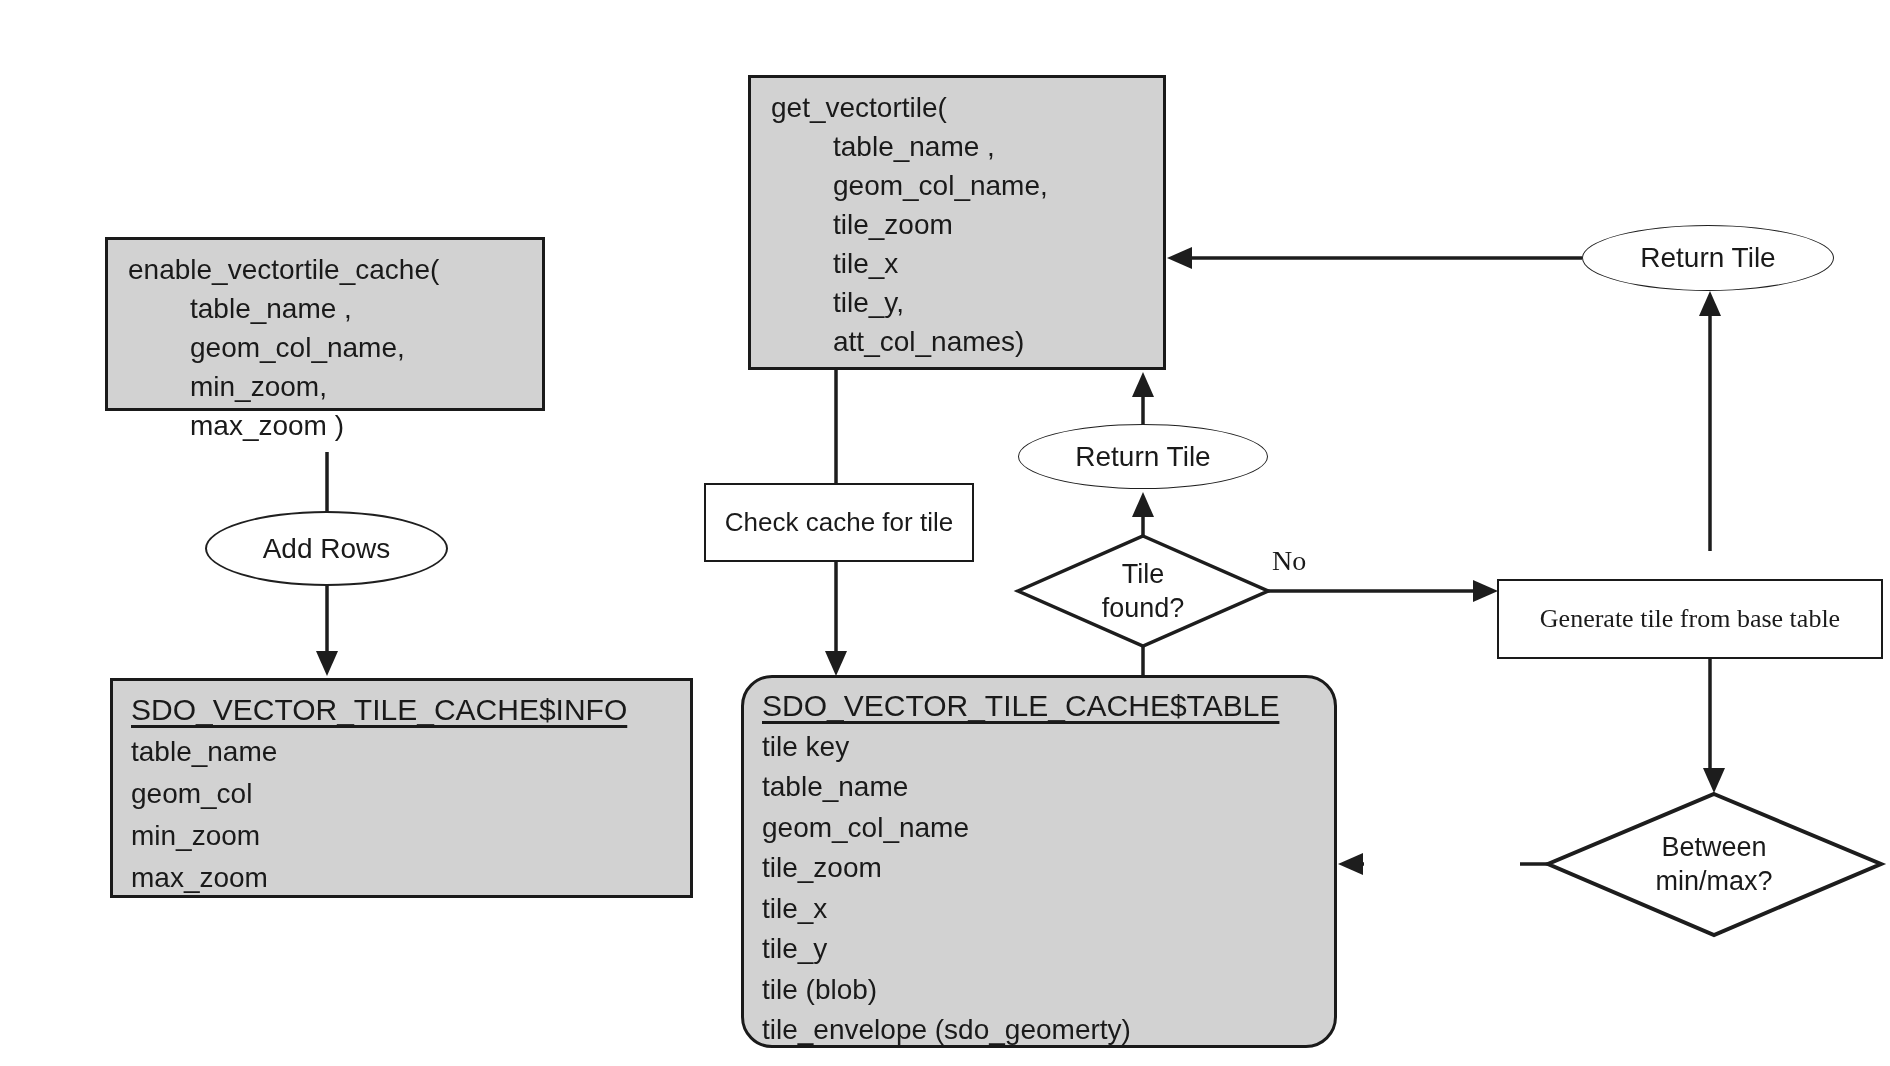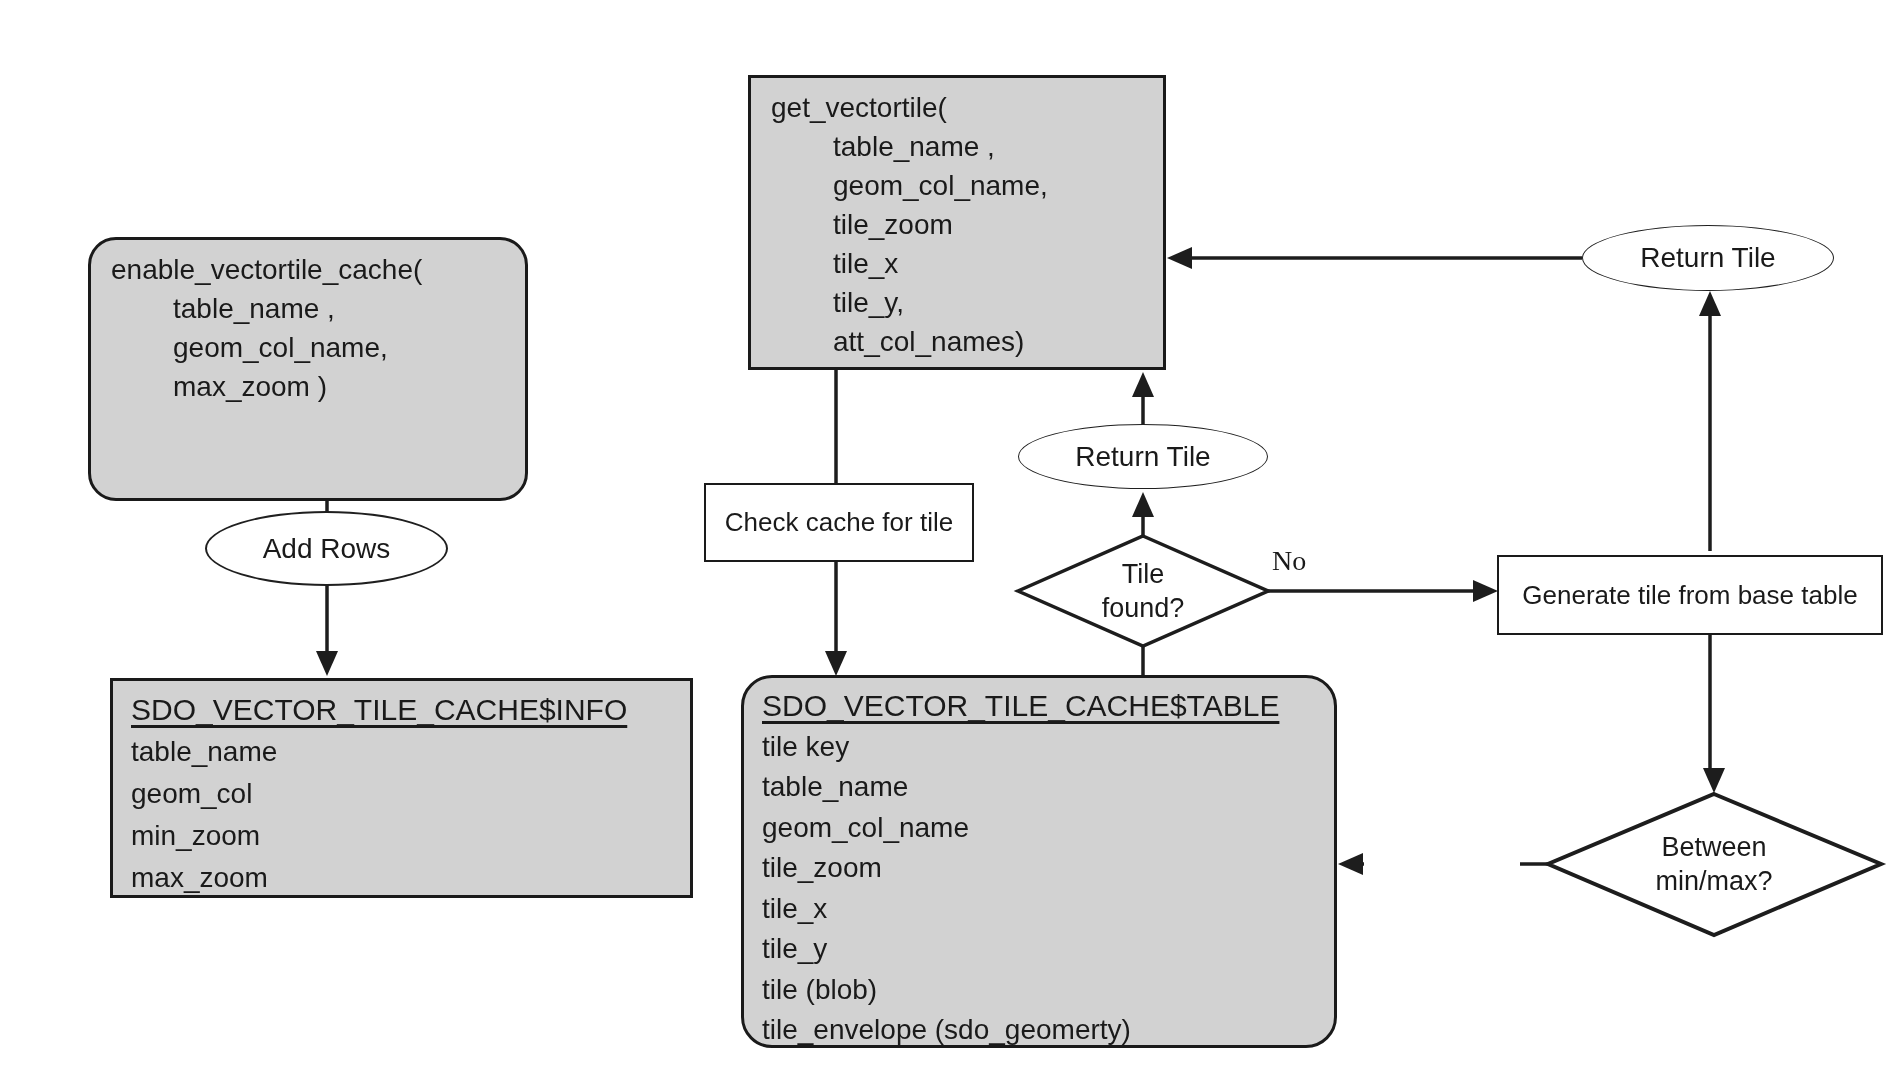--- a/index.html
+++ b/index.html
@@ -90,24 +90,25 @@
       <polygon points="1167,258 1192,247 1192,269"></polygon>
       <polygon points="1710,291 1699,316 1721,316"></polygon>
       <polygon points="1714,793 1703,768 1725,768"></polygon>
       <polygon points="1338,864 1363,853 1363,875"></polygon>
     </g>
 
     <polygon points="1143,536 1268,591 1143,646 1018,591" fill="#ffffff" stroke="#1d1d1d" stroke-width="3.5"></polygon>
     <polygon points="1714,794 1881,864 1714,935 1548,864" fill="#ffffff" stroke="#1d1d1d" stroke-width="4"></polygon>
   </svg>
 
-  <div class="node graybox code" style="left:88px;top:237px;width:440px;height:264px;border-radius:28px;">
+  <div class="node graybox code" style="left:105px;top:237px;width:440px;height:174px;">
     <div>enable_vectortile_cache(</div>
     <div class="indent">table_name ,</div>
     <div class="indent">geom_col_name,</div>
+    <div class="indent">min_zoom,</div>
     <div class="indent">max_zoom )</div>
   </div>
 
   <div class="node graybox code" style="left:748px;top:75px;width:418px;height:295px;">
     <div>get_vectortile(</div>
     <div class="indent">table_name ,</div>
     <div class="indent">geom_col_name,</div>
     <div class="indent">tile_zoom</div>
     <div class="indent">tile_x</div>
     <div class="indent">tile_y,</div>
@@ -146,21 +147,21 @@
     <span>Tile</span>
     <span>found?</span>
   </div>
 
   <div class="node ellipse" style="left:1018px;top:424px;width:250px;height:65px;border-width:1.5px;">
     <span>Return Tile</span>
   </div>
 
   <div class="edge-label" style="left:1272px;top:545px;font-family:Liberation Serif, serif;">No</div>
 
-  <div class="node whitebox" style="left:1497px;top:555px;width:386px;height:80px;">
+  <div class="node whitebox" style="left:1497px;top:579px;width:386px;height:80px;font-family:Liberation Serif, serif;">
     <span>Generate tile from base table</span>
   </div>
 
   <div class="node ellipse" style="left:1582px;top:225px;width:252px;height:66px;border-width:1.5px;">
     <span>Return Tile</span>
   </div>
 
   <div class="diamond-label" style="left:1614px;top:826px;width:200px;height:76px;">
     <span>Between</span>
     <span>min/max?</span>

